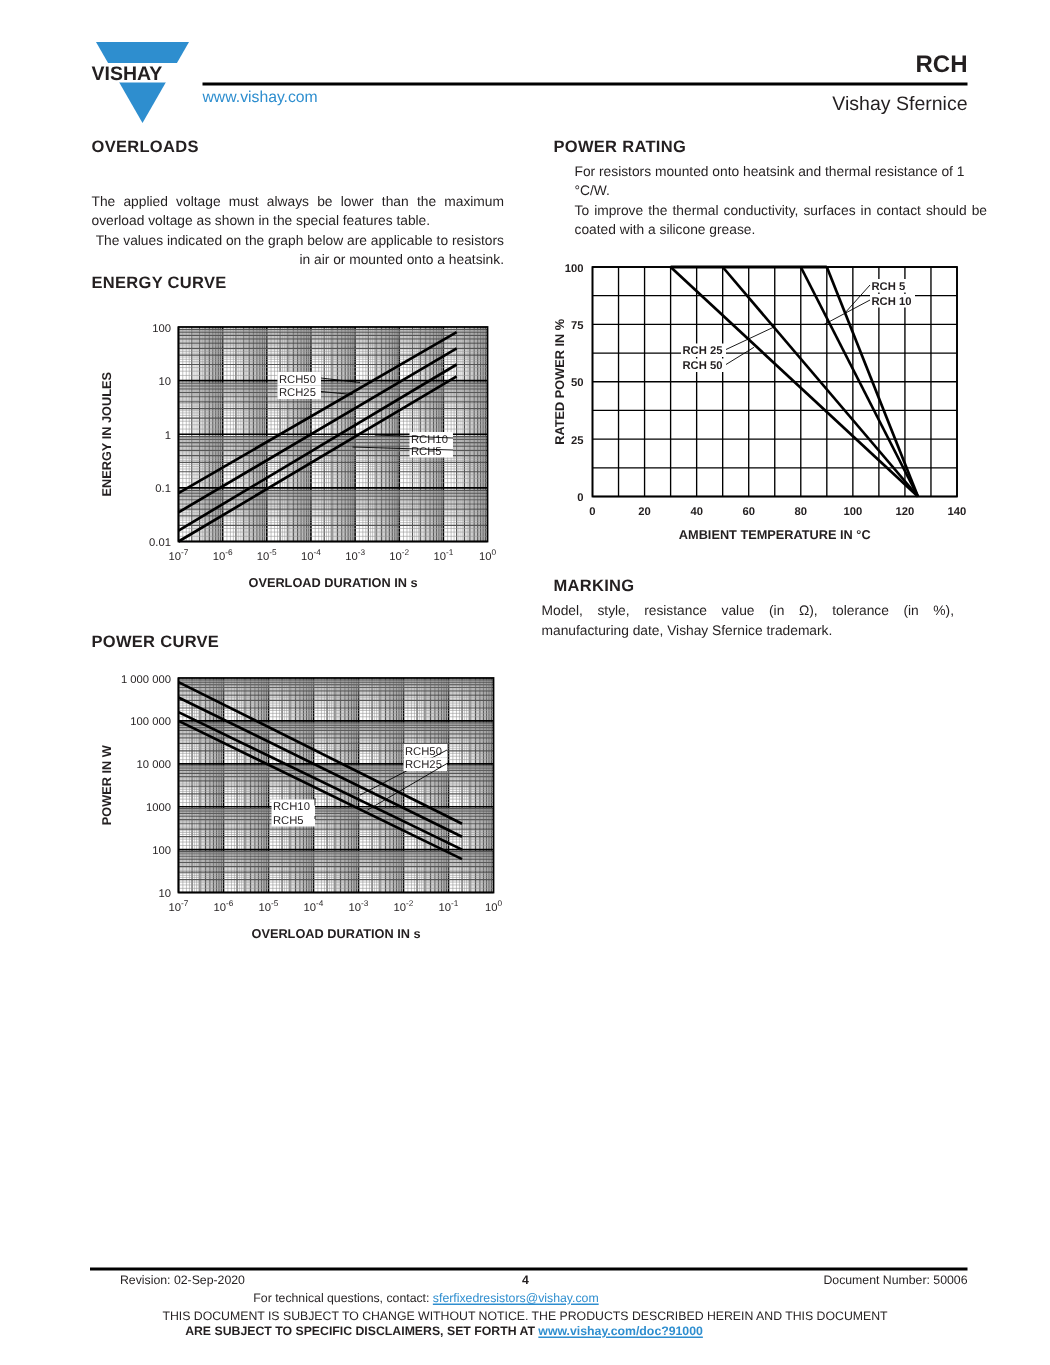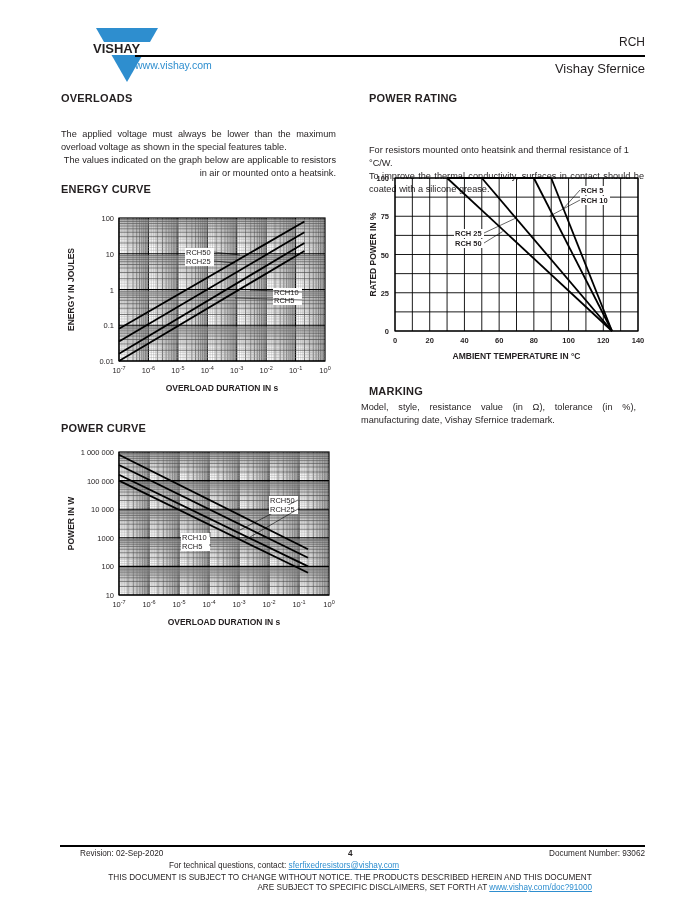--- a/index.html
+++ b/index.html
@@ -1,21 +1,21 @@
 <!DOCTYPE html>
 <html><head>
 <meta charset="utf-8">
 <style>
   html, body { margin: 0; padding: 0; background: #ffffff; }
   body { width: 700px; height: 910px; position: relative; overflow: hidden; font-family: "Liberation Sans", sans-serif; color: #231f20; }
   .abs { position: absolute; }
-  .logo { left: 60px; top: 28px; width: 70px; height: 56px; margin-left: 32px; }
+  .logo { left: 60px; top: 28px; width: 70px; height: 56px; }
   .hdr-rule { left: 135px; top: 55px; width: 510px; height: 2px; background: #000; }
   .hdr-url { left: 135px; top: 59px; font-size: 10.5px; color: #2e8ecf; }
-  .hdr-code { right: 55px; top: 35px; font-size: 12px; font-weight: normal; }
+  .hdr-code { right: 55px; top: 35px; font-size: 16px; font-weight: bold; }
   .hdr-sub { right: 55px; top: 61px; font-size: 13px; }
   .h2 { font-size: 11px; font-weight: bold; letter-spacing: 0.2px; }
   .para { font-size: 9.2px; line-height: 13px; text-align: justify; }
   .chart svg { display: block; }
   .foot-rule { left: 60px; top: 845px; width: 585px; height: 2px; background: #000; }
   .foot { font-size: 8.2px; }
   .foot a { color: #2e8ecf; text-decoration: underline; }
 </style>
 </head>
 <body>
@@ -872,21 +872,21 @@
       <rect x="121" y="93" width="29" height="9" fill="#fff"></rect>
       <text x="122" y="100" font-size="7.5" font-family="Liberation Sans, sans-serif" fill="#231f20">RCH10</text>
       <line x1="150" y1="97" x2="150" y2="92" stroke="#000" stroke-width="0.6"></line>
       <rect x="121" y="102" width="29" height="9" fill="#fff"></rect>
       <text x="122" y="109" font-size="7.5" font-family="Liberation Sans, sans-serif" fill="#231f20">RCH5</text>
       <line x1="150" y1="106" x2="150" y2="104" stroke="#000" stroke-width="0.6"></line>
     </svg>
 </div>
 
 <div class="abs h2" style="left:369px;top:92px;">POWER RATING</div>
-<div class="abs para" style="left:369px;top:108px;width:275px;margin-top:36px;">
+<div class="abs para" style="left:383px;top:108px;width:275px;">
   <div style="text-align:left;">For resistors mounted onto heatsink and thermal resistance of 1 °C/W.</div>
   <div>To improve the thermal conductivity, surfaces in contact should be coated with a silicone grease.</div>
 </div>
 <div class="abs chart" style="left:362px;top:168px;">
   <svg id="rating-svg" width="290" height="200">
       <line x1="33" y1="10" x2="33" y2="163" stroke="#000" stroke-width="0.9"></line>
       <line x1="50.35714285714286" y1="10" x2="50.35714285714286" y2="163" stroke="#000" stroke-width="0.9"></line>
       <line x1="67.71428571428572" y1="10" x2="67.71428571428572" y2="163" stroke="#000" stroke-width="0.9"></line>
       <line x1="85.07142857142857" y1="10" x2="85.07142857142857" y2="163" stroke="#000" stroke-width="0.9"></line>
       <line x1="102.42857142857143" y1="10" x2="102.42857142857143" y2="163" stroke="#000" stroke-width="0.9"></line>
@@ -944,20 +944,20 @@
       <line x1="122" y1="75" x2="140.6142857142857" y2="63.55" stroke="#000" stroke-width="0.6"></line>
     </svg>
 </div>
 
 <div class="abs h2" style="left:369px;top:385px;">MARKING</div>
 <div class="abs para" style="left:361px;top:401px;width:275px;">Model, style, resistance value (in Ω), tolerance (in %), manufacturing date, Vishay Sfernice trademark.</div>
 
 <div class="abs foot-rule"></div>
 <div class="abs foot" style="left:61px;top:849px;padding-left:19px;">Revision: 02-Sep-2020</div>
 <div class="abs foot" style="left:348px;top:849px;font-weight:bold;">4</div>
-<div class="abs foot" style="right:55px;top:849px;">Document Number: 93062</div>
+<div class="abs foot" style="right:55px;top:849px;">Document Number: 50006</div>
 <div class="abs foot" style="left:0;width:568px;top:861px;text-align:center;">
   <span>For technical questions, contact: </span><a>sferfixedresistors@vishay.com</a>
 </div>
 <div class="abs foot" style="left:0;width:700px;top:873px;text-align:center;">THIS DOCUMENT IS SUBJECT TO CHANGE WITHOUT NOTICE. THE PRODUCTS DESCRIBED HEREIN AND THIS DOCUMENT</div>
-<div class="abs foot" style="left:0;width:592px;top:883px;text-align:right;">
+<div class="abs foot" style="left:0;width:592px;top:883px;text-align:center;font-weight:bold;">
   <span>ARE SUBJECT TO SPECIFIC DISCLAIMERS, SET FORTH AT </span><a>www.vishay.com/doc?91000</a>
 </div>
 
 </body></html>

